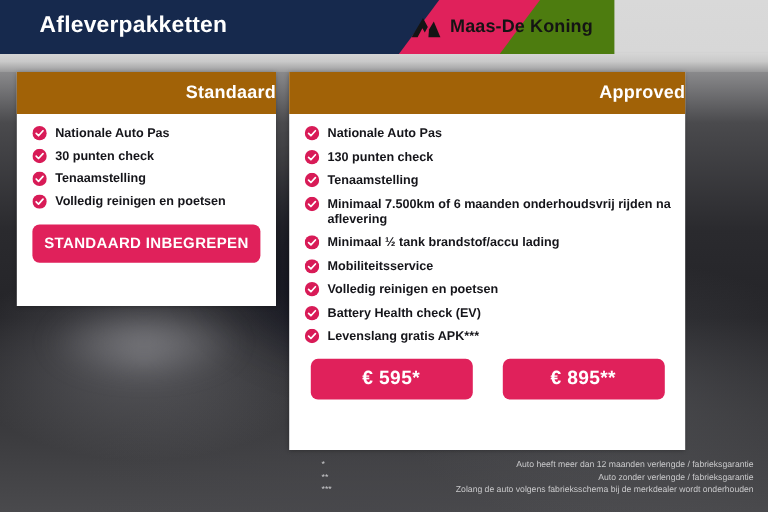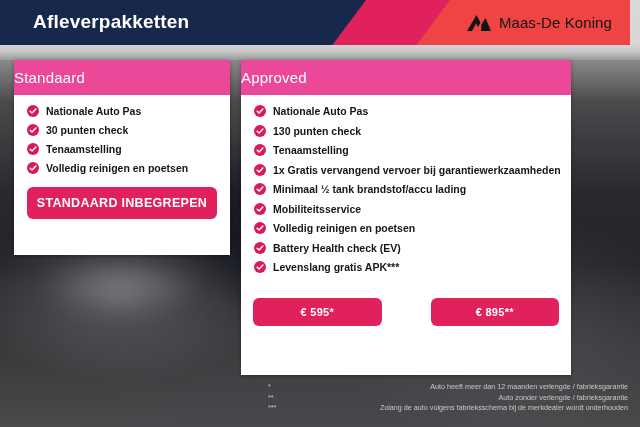--- a/index.html
+++ b/index.html
@@ -53,23 +53,23 @@
     width: 640px;
     height: 16px;
     background: linear-gradient(180deg, #d6d6d6 0%, #c9c9c9 45%, #9a9a9b 100%);
   }
 
   
   .header {
     position: absolute;
     left: 0;
     top: 0;
-    width: 630px;
+    width: 512px;
     height: 45px;
-    background: #ef4444;
+    background: #4d7c0f;
     overflow: hidden;
     text-align: center;
   }
   .header-navy {
     position: absolute;
     left: 0;
     top: 0;
     width: 400px;
     height: 45px;
     background: #16294d;
@@ -99,38 +99,38 @@
     top: 0;
     height: 45px;
     display: flex;
     align-items: center;
     gap: 7px;
   }
   .brand-mark { display: block; }
   .brand-name {
     color: #141414;
     font-size: 15px;
-    font-weight: normal;
+    font-weight: bold;
     letter-spacing: 0.1px;
   }
 
   
   .card {
     position: absolute;
     background: #ffffff;
     box-shadow: 0 1px 4px rgba(0,0,0,0.35);
   }
   .card-left  { left: 14px;  top: 60px;  width: 216px; height: 195px; }
   .card-right { left: 241px; top: 60px;  width: 330px; height: 315px; }
 
   .card-head {
-    background: #ec4899;
+    background: #a16207;
     color: #ffffff;
-    text-align: left;
-    font-weight: normal;
+    text-align: right;
+    font-weight: bold;
     font-size: 15px;
     padding: 9px 0 9px;
     letter-spacing: 0.2px;
   }
   .card-body {
     padding: 10px 0 0 0;
   }
 
   ul.feature-list {
     list-style: none;
@@ -177,23 +177,23 @@
   }
   .price-row {
     display: flex;
     justify-content: center;
     gap: 25px;
     margin-top: 12px;
   }
   .btn-price {
     width: 135px;
     padding: 8px 0;
-    font-size: 11px;
+    font-size: 16px;
     border-radius: 6px;
-    margin: 12px;
+    margin: 0;
   }
 
   
   .footnotes {
     position: absolute;
     left: 268px;
     top: 382px;
     width: 360px;
     color: #c9c9cb;
     font-size: 7.2px;
@@ -292,21 +292,21 @@
             <circle cx="8" cy="8" r="8" fill="#d81b57"></circle>
             <path d="M4.2 8.2 L6.8 10.8 L11.8 5.3" stroke="#ffffff" stroke-width="1.9" fill="none" stroke-linecap="round" stroke-linejoin="round"></path>
           </svg>
           <span class="li-text">Tenaamstelling</span>
         </li>
         <li>
           <svg class="check-icon" viewBox="0 0 16 16">
             <circle cx="8" cy="8" r="8" fill="#d81b57"></circle>
             <path d="M4.2 8.2 L6.8 10.8 L11.8 5.3" stroke="#ffffff" stroke-width="1.9" fill="none" stroke-linecap="round" stroke-linejoin="round"></path>
           </svg>
-          <span class="li-text">1x Gratis vervangend vervoer bij garantiewerkzaamheden</span>
+          <span class="li-text">Minimaal 7.500km of 6 maanden onderhoudsvrij rijden na aflevering</span>
         </li>
         <li>
           <svg class="check-icon" viewBox="0 0 16 16">
             <circle cx="8" cy="8" r="8" fill="#d81b57"></circle>
             <path d="M4.2 8.2 L6.8 10.8 L11.8 5.3" stroke="#ffffff" stroke-width="1.9" fill="none" stroke-linecap="round" stroke-linejoin="round"></path>
           </svg>
           <span class="li-text">Minimaal ½ tank brandstof/accu lading</span>
         </li>
         <li>
           <svg class="check-icon" viewBox="0 0 16 16">

